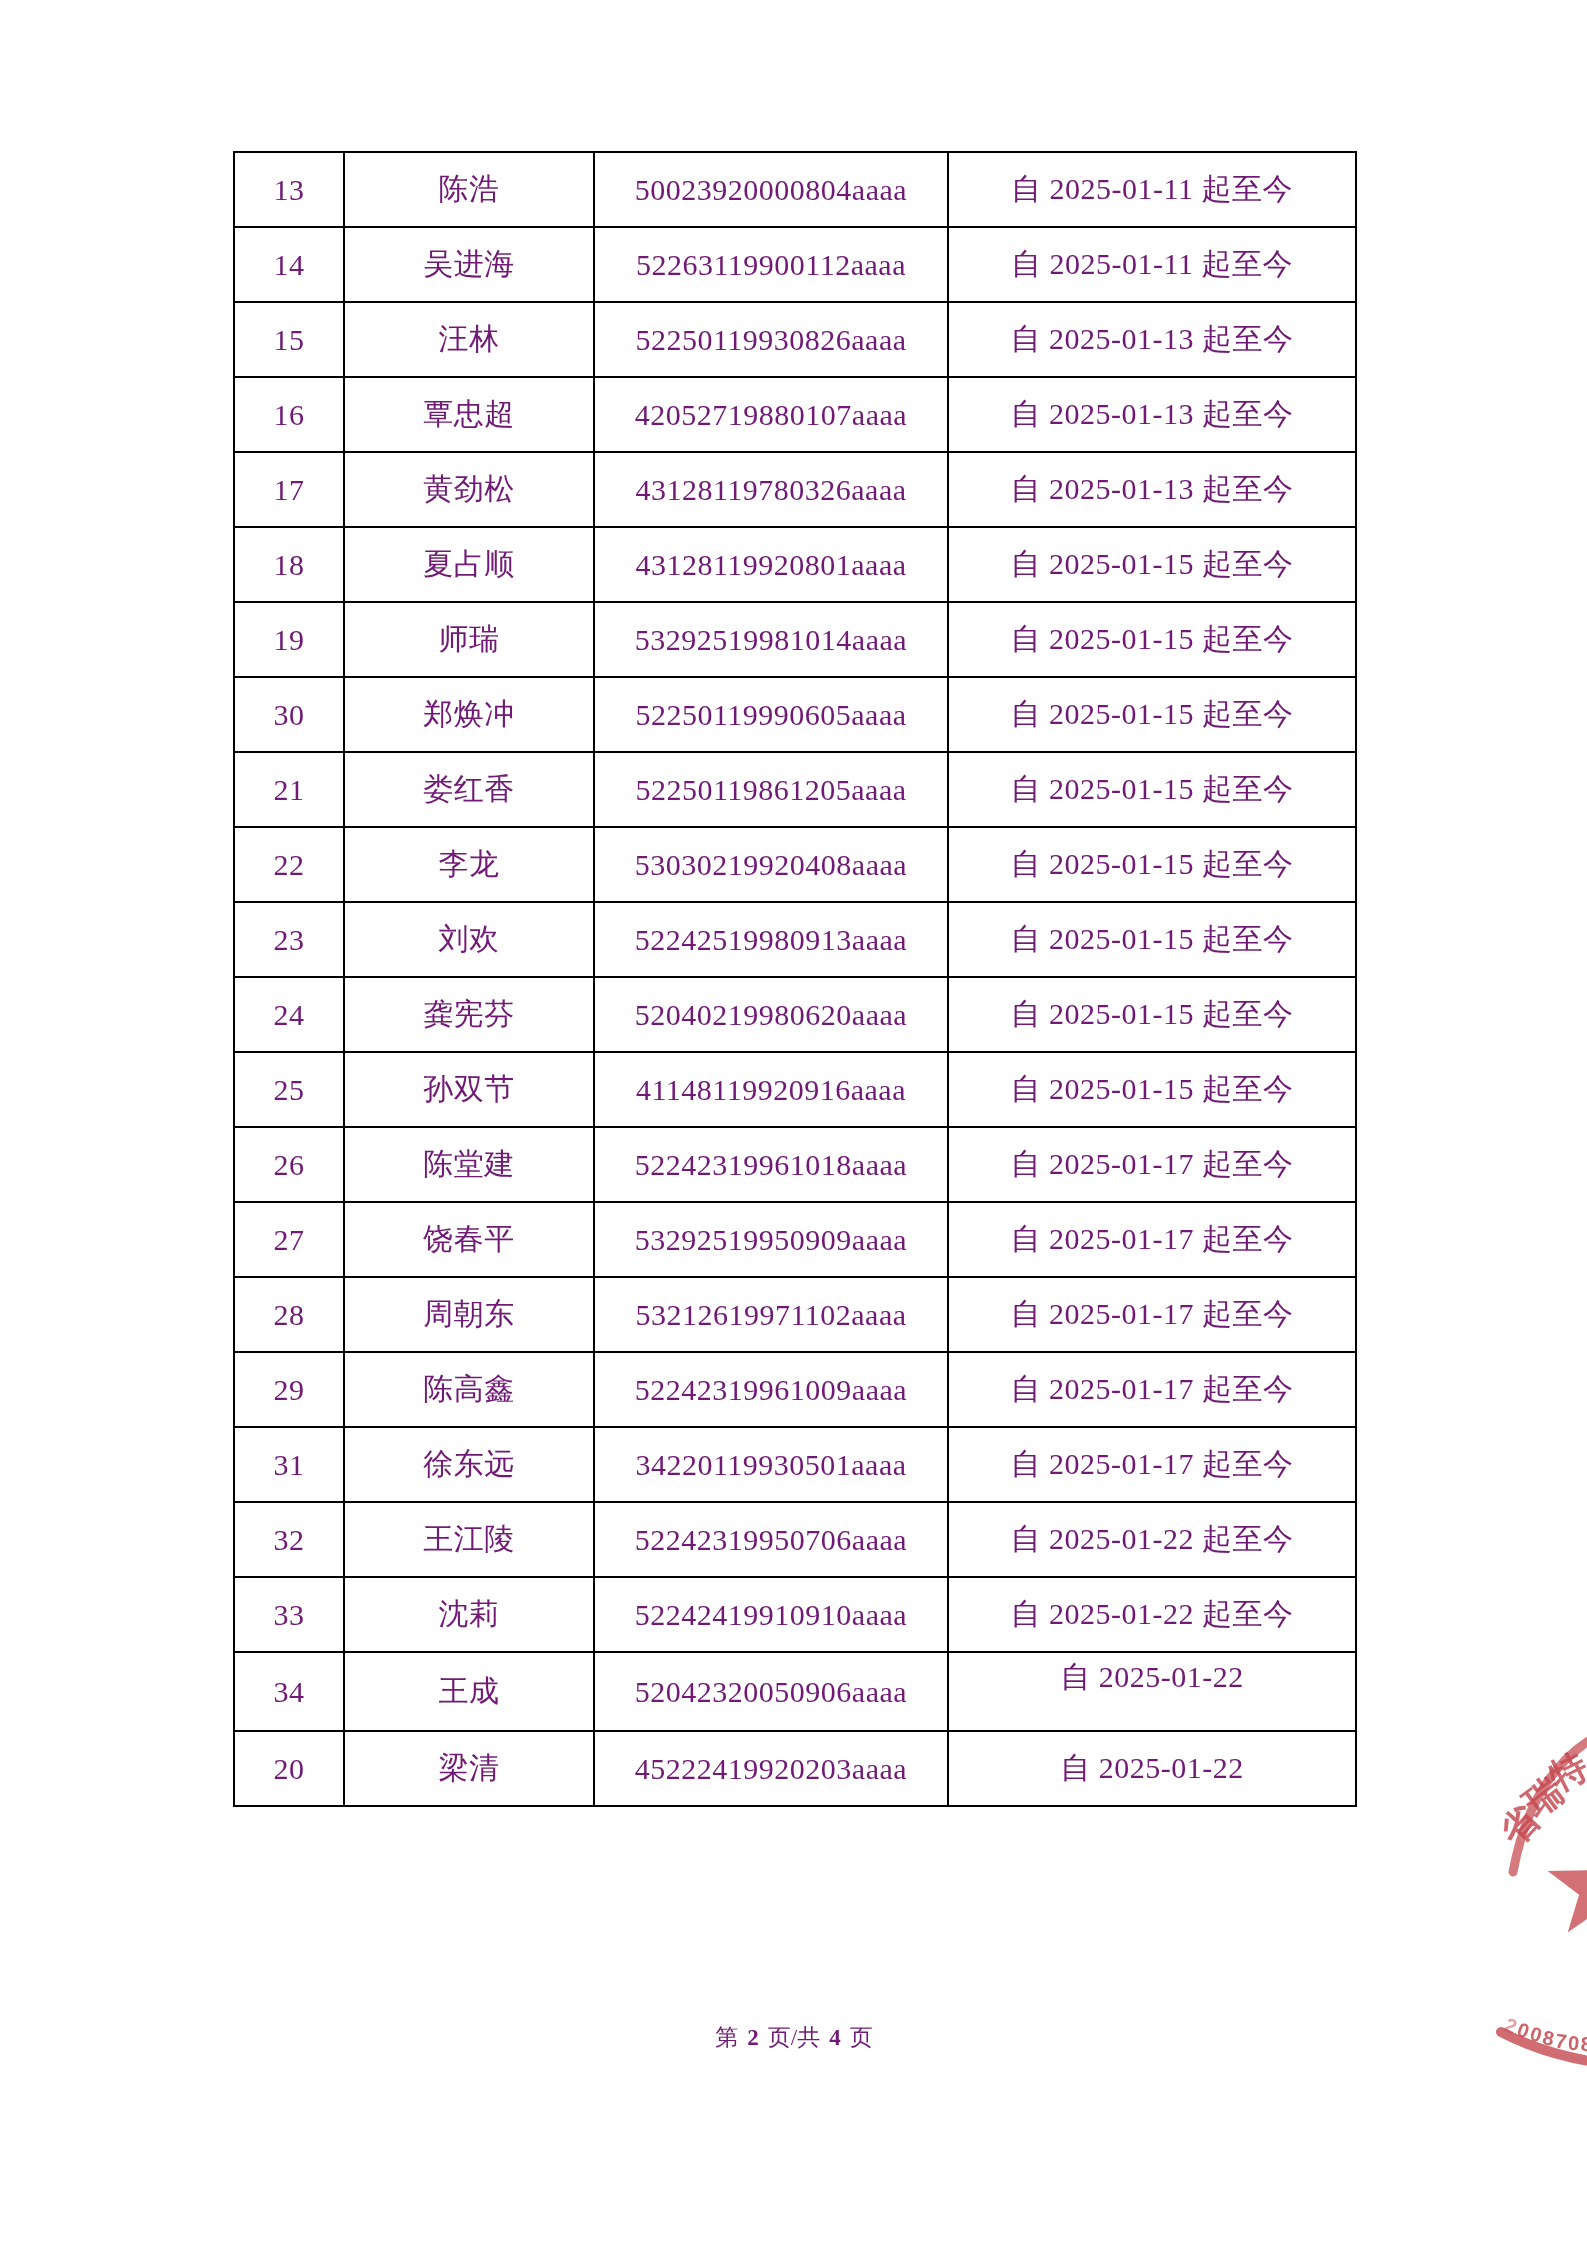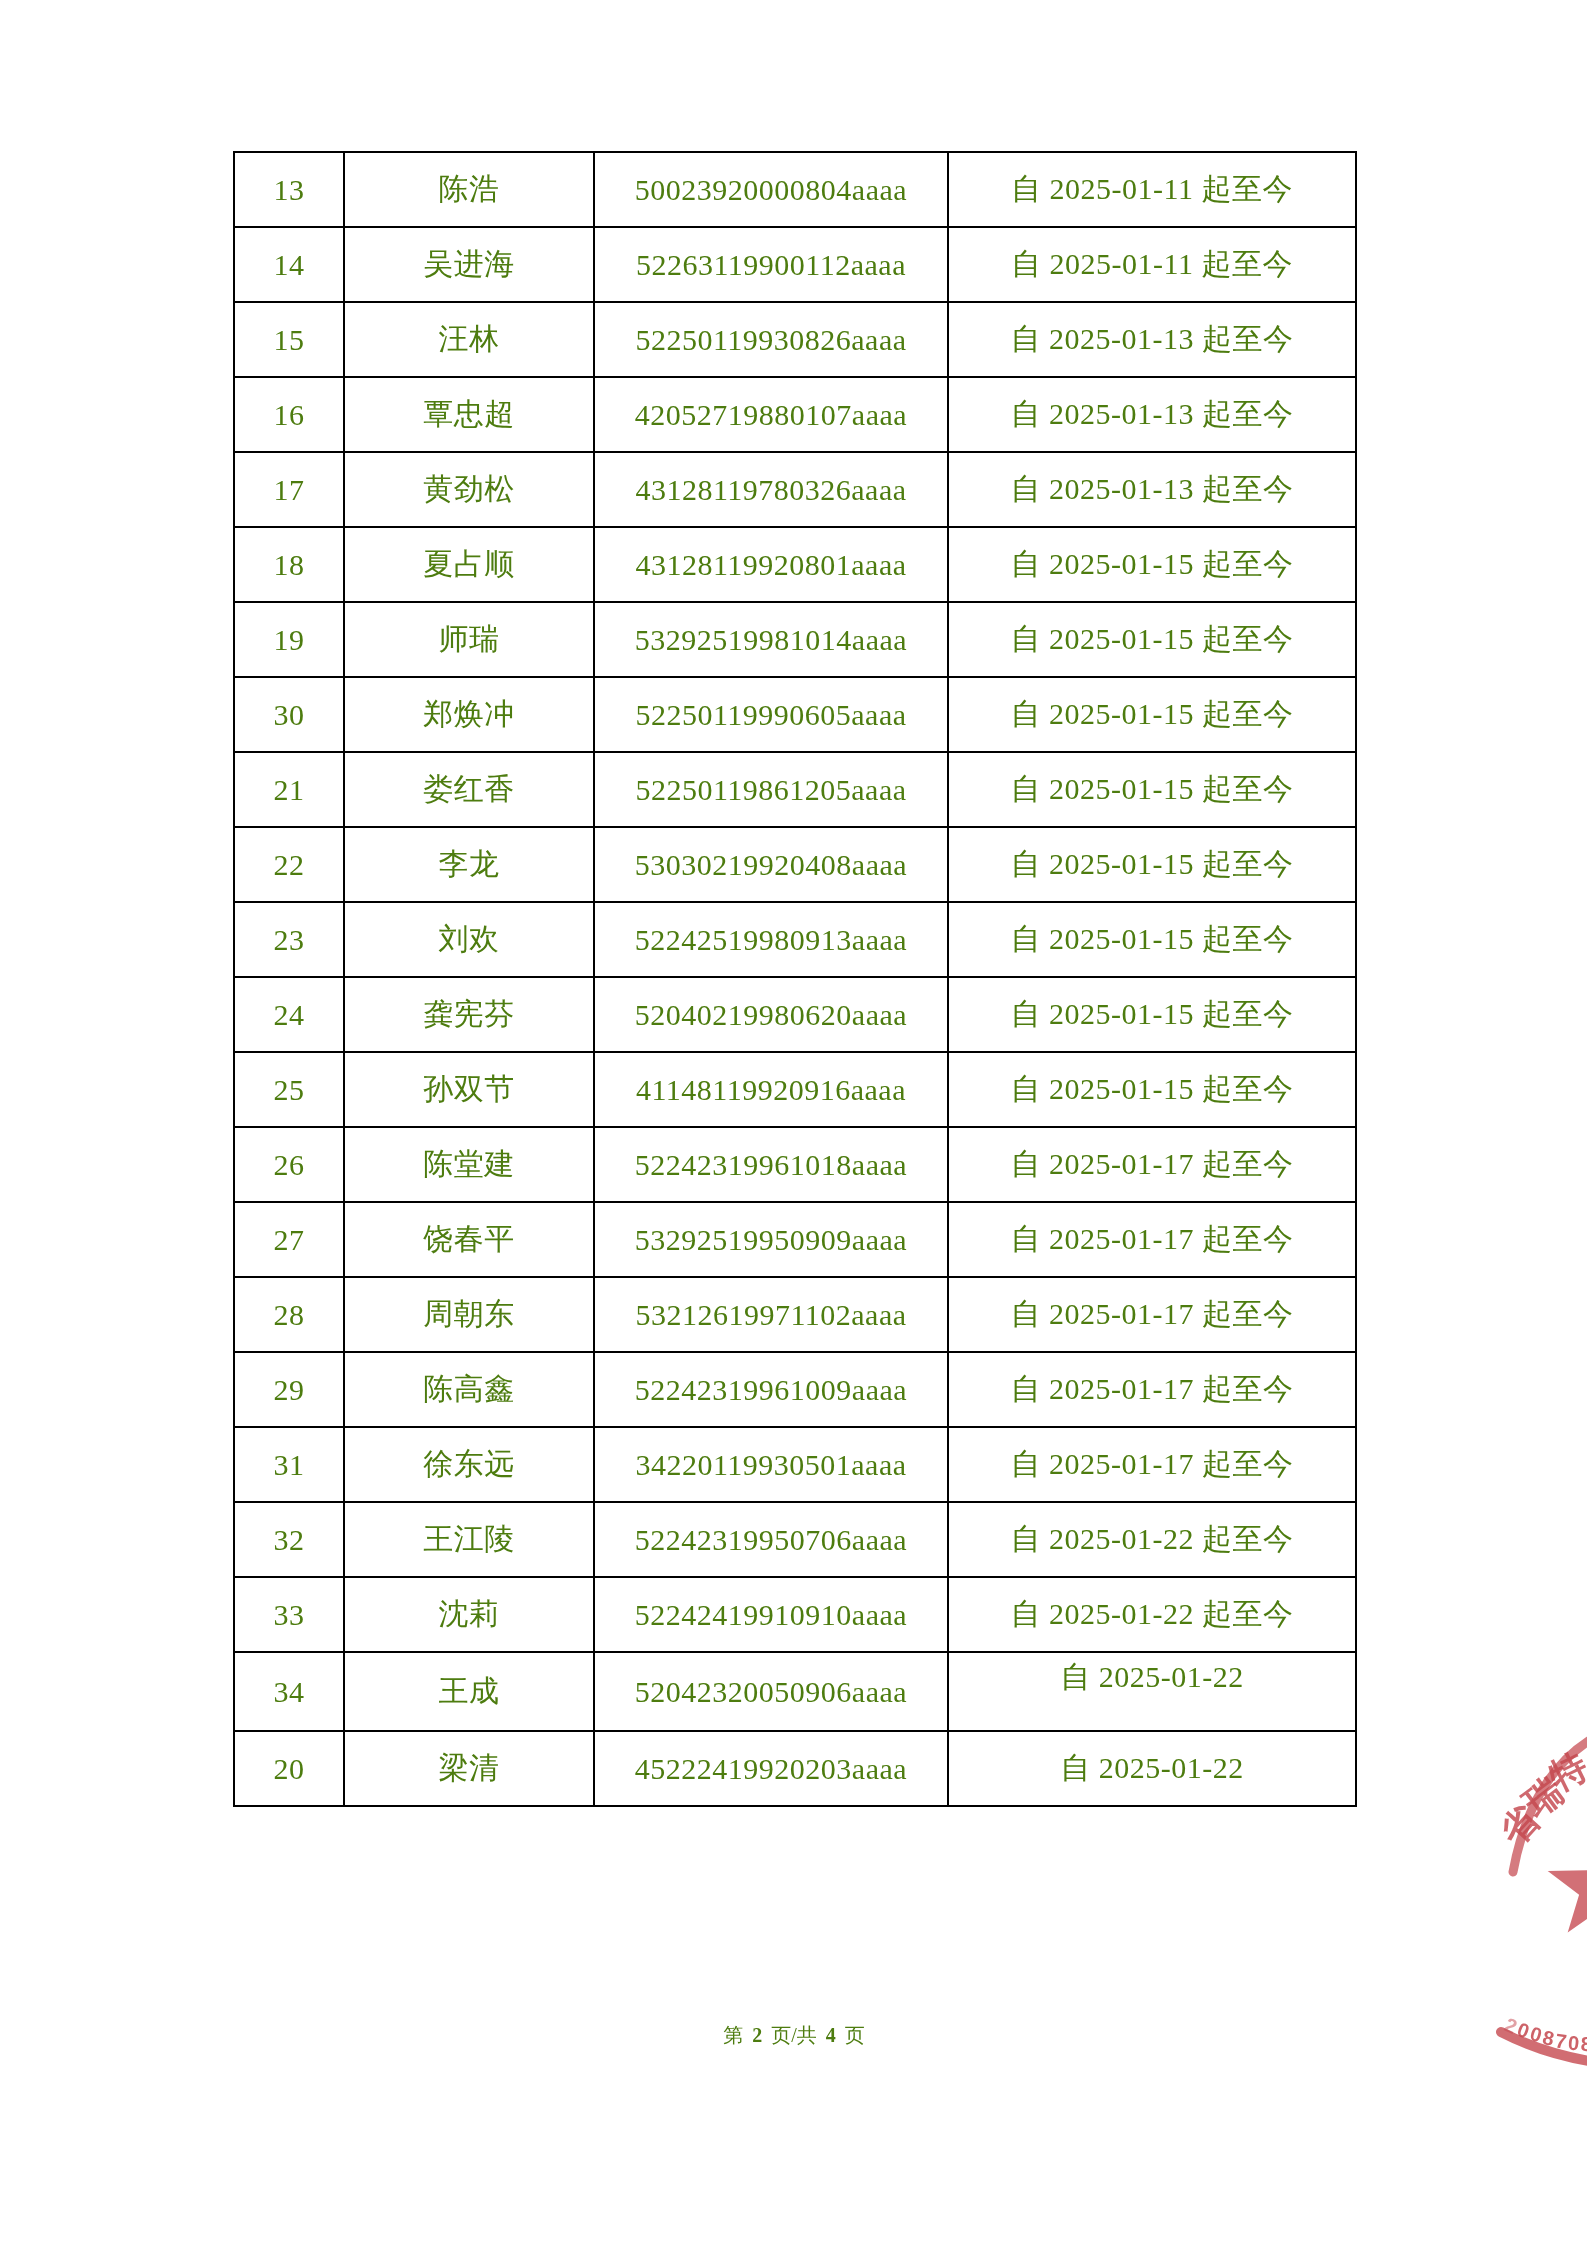--- a/index.html
+++ b/index.html
@@ -3,21 +3,21 @@
 <meta charset="utf-8">
 <style>
   html,body { margin:0; padding:0; }
   .page {
     position:relative;
     width:1587px;
     height:2245px;
     background:#ffffff;
     overflow:hidden;
     font-family:"Liberation Serif","DejaVu Serif",serif;
-    color:#4d7c0f;
+    color:#701a75;
   }
   table.roster {
     position:absolute;
     left:233px;
     top:151px;
     width:1122px;
     border-collapse:collapse;
     table-layout:fixed;
   }
   table.roster td {
@@ -34,21 +34,21 @@
   table.roster td.vtop {
     vertical-align:top;
     padding-top:4px;
   }
   .footer {
     position:absolute;
     left:233px;
     top:2022px;
     width:1122px;
     text-align:center;
-    font-size:20px;
+    font-size:23px;
   }
   .footer .num {
     font-weight:bold;
     margin:0 9px;
   }
   .stamp {
     position:absolute;
     left:1450px;
     top:1680px;
     width:137px;

